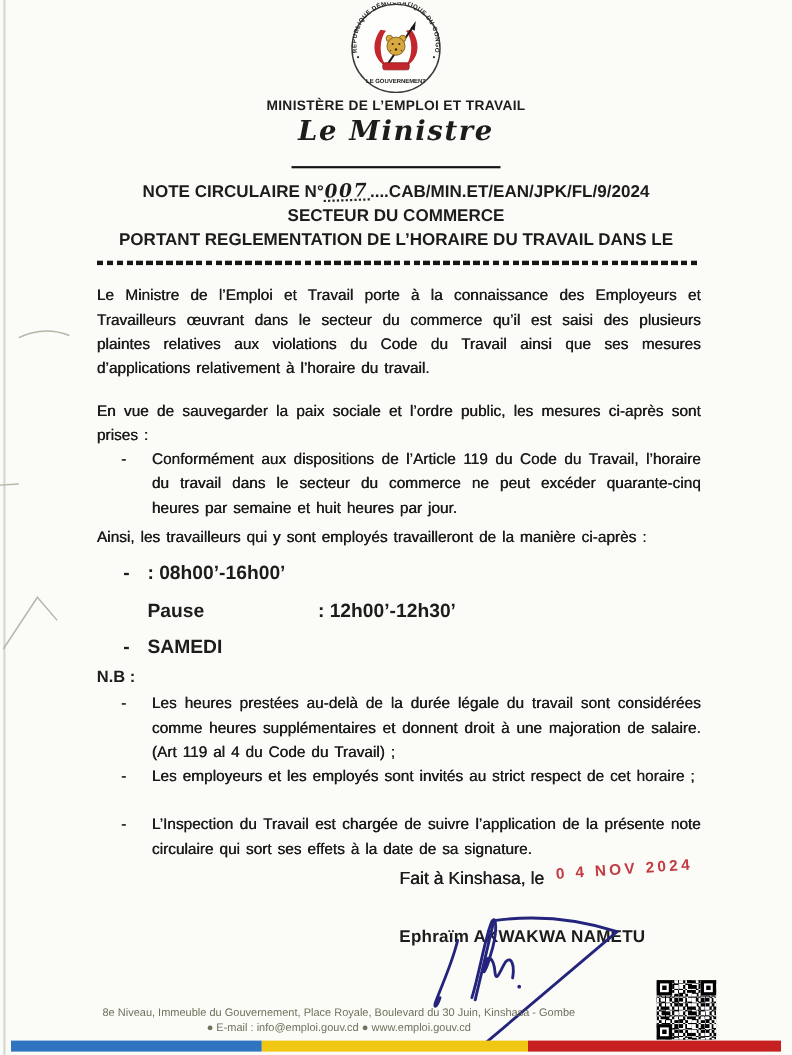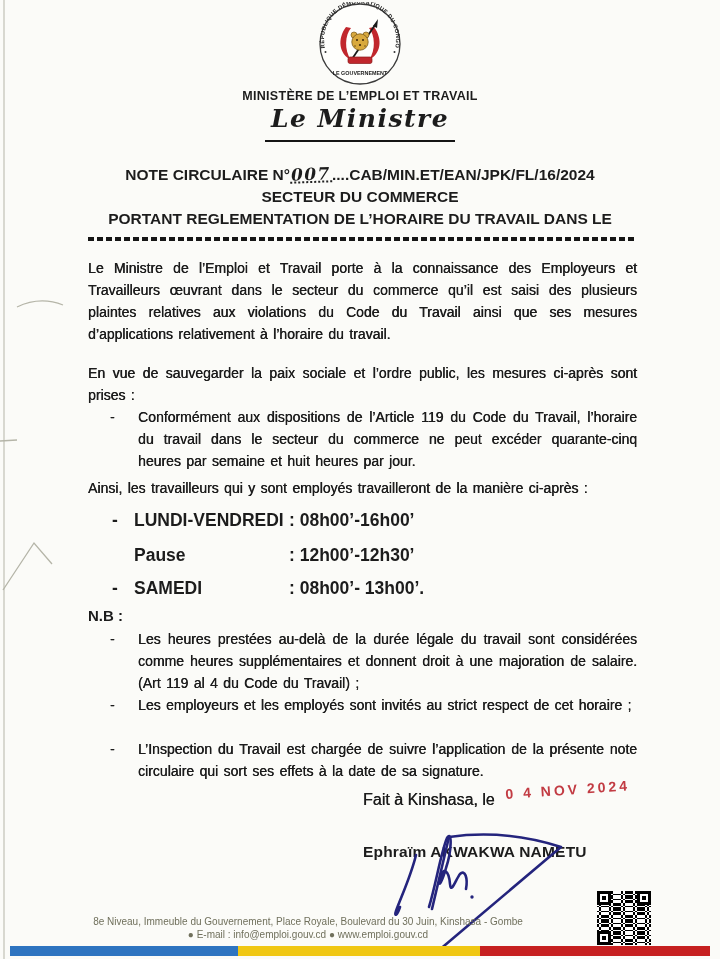--- a/index.html
+++ b/index.html
@@ -12,21 +12,21 @@
   .scan-edge { position:absolute; left:3px; top:0; width:2px; height:100%;
     background:#cfcfc6; opacity:.8; }
 
   
   .seal { position:absolute; left:318px; top:2px; }
   .ministry { position:absolute; top:89px; left:0; width:720px; text-align:center;
     font-weight:bold; font-size:12.5px; letter-spacing:.3px; }
   .office { position:absolute; top:104px; left:0; width:720px; text-align:center; }
   .office span { display:inline-block; font-family:"DejaVu Serif", serif;
     font-style:italic; font-weight:bold; font-size:25px; letter-spacing:1.5px;
-    border-bottom:2.5px solid #151515; padding:0 6px 7px 6px; }
+    border-bottom:2.5px solid #151515; padding:0 6px 18px 6px; }
 
   
   .title { position:absolute; top:164px; left:85px; width:550px; text-align:center;
     font-weight:bold; font-size:15.5px; line-height:22px; }
   .title .l1 { white-space:nowrap; }
   .hand { display:inline-block; font-family:"DejaVu Serif", serif; font-style:italic;
     font-weight:bold; font-size:17px; line-height:13px; letter-spacing:1.5px;
     border-bottom:2px dotted #222; transform:rotate(-2deg); padding:0 1px; }
   .dashes { position:absolute; top:237px; left:88px; width:549px; height:3.5px;
     background:repeating-linear-gradient(90deg,#161616 0 6px,transparent 6px 9px); }
@@ -122,50 +122,48 @@
     <rect x="30" y="55" width="24" height="6.5" rx="2" fill="#c1272d" stroke="#8a1a1a" stroke-width="0.7"></rect>
     <text x="42" y="73" text-anchor="middle" font-size="5.4" font-weight="bold" fill="#222">LE GOUVERNEMENT</text>
   </svg>
 
   <div class="ministry">MINISTÈRE DE L’EMPLOI ET TRAVAIL</div>
   <div class="office">
     <span>Le Ministre</span>
   </div>
 
   <div class="title">
-    <div class="l1"><span>NOTE CIRCULAIRE N°</span><span class="hand">007</span><span>....CAB/MIN.ET/EAN/JPK/FL/16/2024</span></div>
+    <div class="l1"><span>NOTE CIRCULAIRE N°</span><span class="hand">007</span><span>....CAB/MIN.ET/EAN/JPK/FL/9/2024</span></div>
     <div>SECTEUR DU COMMERCE</div>
     <div>PORTANT REGLEMENTATION DE L’HORAIRE DU TRAVAIL DANS LE</div>
   </div>
   <div class="dashes"></div>
 
   <div class="doc-text p2">En vue de sauvegarder la paix sociale et l’ordre public, les mesures ci-après sont prises :</div>
 
   <div class="doc-text p1">Le Ministre de l’Emploi et Travail porte à la connaissance des Employeurs et Travailleurs œuvrant dans le secteur du commerce qu’il est saisi des plusieurs plaintes relatives aux violations du Code du Travail ainsi que ses mesures d’applications relativement à l’horaire du travail.</div>
   <div class="p2b">
     <span class="dash doc-text">-</span>
     <span class="txt doc-text">Conformément aux dispositions de l’Article 119 du Code du Travail, l’horaire du travail dans le secteur du commerce ne peut excéder quarante-cinq heures par semaine et huit heures par jour.</span>
   </div>
 
   <div class="doc-text p3">Ainsi, les travailleurs qui y sont employés travailleront de la manière ci-après :</div>
 
   <div class="sched-row" style="top:510px">
     <span class="s-dash">-</span>
-    <span class="s-label">LUNDI-VENDREDI</span>
     <span class="s-time">: 08h00’-16h00’</span>
   </div>
   <div class="sched-row" style="top:545px">
     <span class="s-dash"></span>
     <span class="s-label">Pause</span>
     <span class="s-time">: 12h00’-12h30’</span>
   </div>
   <div class="sched-row" style="top:578px">
     <span class="s-dash">-</span>
     <span class="s-label">SAMEDI</span>
-    <span class="s-time">: 08h00’- 13h00’.</span>
   </div>
 
   <div class="nb-label">N.B :</div>
   <div class="nb-item" style="top:628px">
     <span class="dash doc-text">-</span>
     <span class="txt doc-text">Les heures prestées au-delà de la durée légale du travail sont considérées comme heures supplémentaires et donnent droit à une majoration de salaire. (Art 119 al 4 du Code du Travail) ;</span>
   </div>
   <div class="nb-item" style="top:694px">
     <span class="dash doc-text">-</span>
     <span class="txt doc-text">Les employeurs et les employés sont invités au strict respect de cet horaire ;</span>

